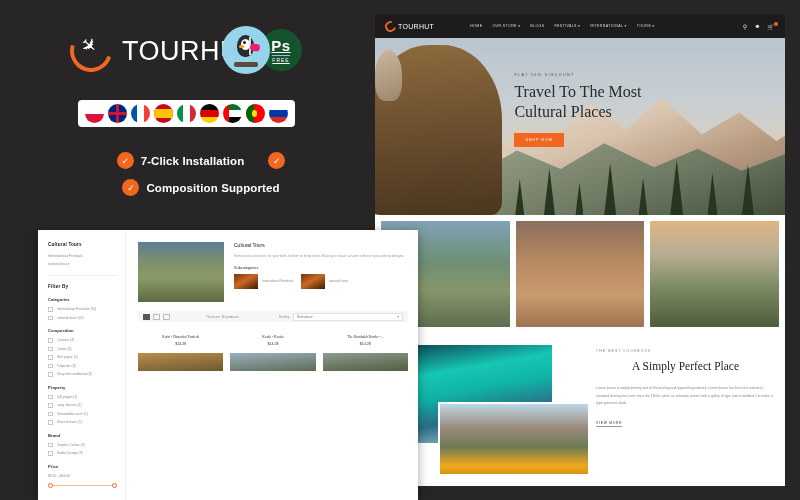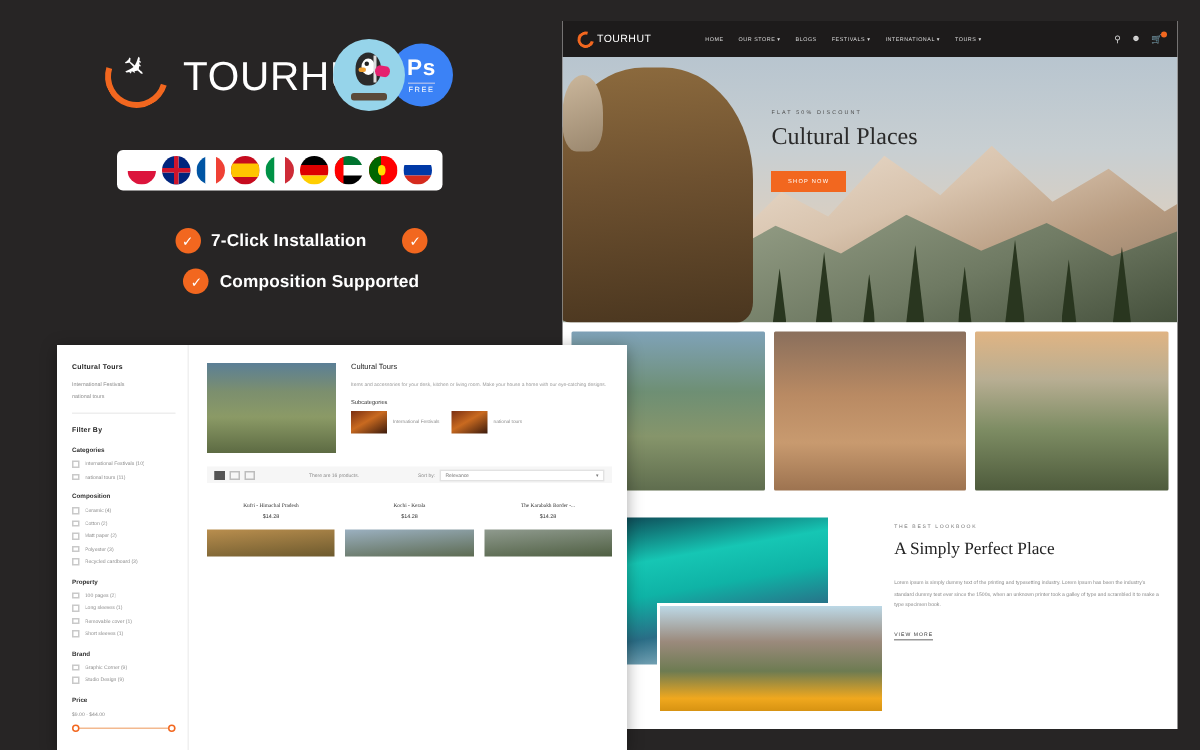--- a/index.html
+++ b/index.html
@@ -36,23 +36,23 @@
   .bird { position:relative; width:30px; height:34px; }
   .bird .body { position:absolute; left:6px; top:2px; width:17px; height:22px; background:#2b2b2b; border-radius:50% 50% 45% 45%; }
   .bird .face { position:absolute; left:10px; top:6px; width:9px; height:11px; background:#fff; border-radius:50%; }
   .bird .eye { position:absolute; left:12px; top:8px; width:3px; height:3px; background:#222; border-radius:50%; }
   .bird .beak { position:absolute; left:8px; top:12px; width:5px; height:3px; background:#f0a030; border-radius:2px; }
   .bird .flag { position:absolute; left:19px; top:10px; width:10px; height:9px; background:#e5216f; clip-path:polygon(0 0,100% 18%,100% 100%,0 82%); }
   .bird .pole { position:absolute; left:18px; top:4px; width:1.5px; height:18px; background:#ddd; }
   .bird .base { position:absolute; left:3px; bottom:0; width:24px; height:5px; background:#5b4a3a; border-radius:2px; }
   .badge-ps {
     width:42px; height:42px; border-radius:50%;
-    background:#3b82f6; margin-left:-10px;
+    background:#14532d; margin-left:-10px;
     display:flex; flex-direction:column; align-items:center; justify-content:center;
-    color:#fff; z-index:1;
+    color:#fff; z-index:1;text-decoration:underline;
   }
   .badge-ps .ps { font-size:15px; font-weight:bold; letter-spacing:.5px; line-height:1; }
   .badge-ps .free { font-size:5px; letter-spacing:1px; margin-top:2px; border-top:1px solid #9db6ef; padding-top:1px; }
 
   .flags-bar {
     position:absolute; left:78px; top:100px;
     background:#fff; border-radius:4px;
     padding:4px 7px; display:flex; gap:4px; align-items:center;
   }
   .flag { width:19px; height:19px; border-radius:50%; overflow:hidden; position:relative; flex:0 0 auto; }
@@ -141,21 +141,21 @@
     background:linear-gradient(170deg,#0d3446 0%,#16c6b4 30%,#0fb3a6 48%,#2a6d86 70%,#bfd7e2 100%);
   }
   .lb-mount {
     position:absolute; left:28%; top:46%; width:72%; height:56%;
     background:linear-gradient(180deg,#bcd8e6 0%,#9b8a7c 34%,#6d7b52 62%,#f0a81e 88%,#d79312 100%);
     border:2px solid #fff;
   }
   .lb-copy { width:48%; padding:8px 10px 0 6px; }
   .lb-kicker { font-size:3.4px; letter-spacing:1.1px; color:#777; margin-bottom:6px; }
   .lb-title {
-    font-family:"Liberation Serif", serif; font-size:11.5px; line-height:1.25; color:#232323;
+    font-family:"Liberation Serif", serif; font-size:11.5px; line-height:1.25; color:#232323;text-align:center;
   }
   .lb-para { margin-top:12px; font-size:3.4px; line-height:2.1; color:#8a8a8a; }
   .lb-more { margin-top:14px; font-size:3.4px; letter-spacing:.7px; color:#333; border-bottom:1px solid #999; display:inline-block; padding-bottom:1px; }
 
   
   .catpage {
     position:absolute; left:38px; top:230px; width:380px; height:270px;
     background:#fff; box-shadow:0 2px 10px rgba(0,0,0,.35);
     overflow:hidden; display:flex;
   }
@@ -347,20 +347,21 @@
       <span class="tree" style="left:49%;width:9px;height:62%"></span>
       <span class="tree" style="left:60%;width:13px;height:92%"></span>
       <span class="tree" style="left:73%;width:10px;height:70%"></span>
       <span class="tree" style="left:85%;width:12px;height:84%"></span>
     </span>
     <span class="hero-person">
       <span class="hero-hood"></span>
     </span>
     <div class="hero-copy">
       <div class="hero-kicker">FLAT 50% DISCOUNT</div>
+      <div class="hero-title">Travel To The Most</div>
       <div class="hero-title">Cultural Places</div>
       <span class="hero-btn">SHOP NOW</span>
     </div>
   </div>
 
   <div class="gallery">
     <span class="gal gal-1"></span>
     <span class="gal gal-2"></span>
     <span class="gal gal-3"></span>
   </div>

